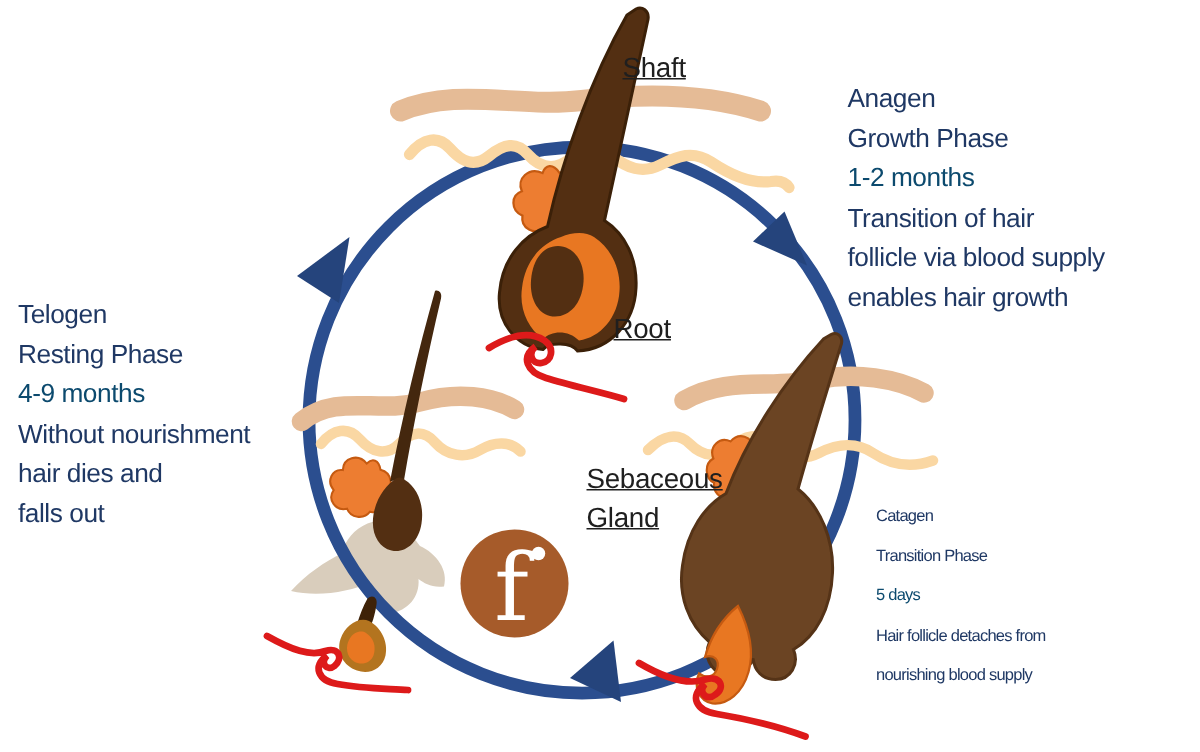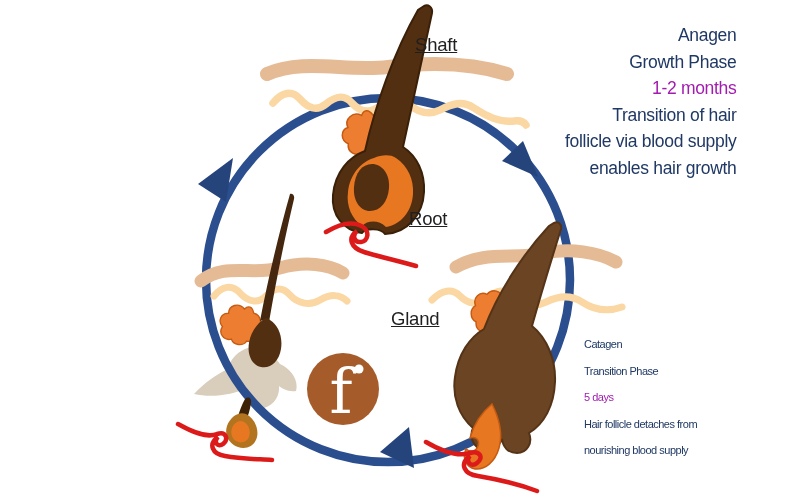--- a/index.html
+++ b/index.html
@@ -7,21 +7,21 @@
     position:relative;width:800px;height:501px;overflow:hidden;background:#ffffff;
     font-family:"Liberation Sans",sans-serif;
   }
   .stage svg{position:absolute;left:0;top:0;}
   .phase-block{
     position:absolute;
     font-size:17.5px;line-height:26.5px;letter-spacing:-0.3px;
     color:#1F3864;white-space:nowrap;
   }
   .phase-block span{display:block;}
-  .phase-block .duration{color:#a21caf;}
+  .phase-block .duration{color:#0c4a6e;}
   .phase-catagen{font-size:11px;letter-spacing:-0.5px;}
   .anat-label{
     position:absolute;color:#1F1F1F;
     font-size:18.5px;line-height:26px;letter-spacing:-0.2px;white-space:nowrap;
   }
   .anat-label span{display:block;text-decoration:underline;}
 </style>
 </head>
 <body>
 
@@ -103,43 +103,52 @@
                C471,468 465,461 470,456 C459,464 464,474 478,476 C496,479 518,484 537,491" fill="none" stroke="#DD1A1A" stroke-width="4.5" stroke-linecap="round"></path>
     </g>
 
     <g>
       <circle cx="343" cy="389" r="36" fill="#A65B2A"></circle>
       <text x="341" y="413" text-anchor="middle" fill="#ffffff" font-family="DejaVu Serif, serif" font-size="62">f</text>
       <circle cx="359" cy="369" r="4.5" fill="#ffffff"></circle>
     </g>
   </svg>
 
-  <div class="phase-block" style="left:565px;top:22px;text-align:right;">
+  <div class="phase-block" style="left:565px;top:52px;">
     <span>Anagen</span>
     <span>Growth Phase</span>
     <span class="duration">1-2 months</span>
     <span>Transition of hair</span>
     <span>follicle via blood supply</span>
     <span>enables hair growth</span>
   </div>
 
   <div class="phase-block phase-catagen" style="left:584px;top:331px;">
     <span>Catagen</span>
     <span>Transition Phase</span>
     <span class="duration">5 days</span>
     <span>Hair follicle detaches from</span>
     <span>nourishing blood supply</span>
   </div>
 
+  <div class="phase-block" style="left:12px;top:196px;">
+    <span>Telogen</span>
+    <span>Resting Phase</span>
+    <span class="duration">4-9 months</span>
+    <span>Without nourishment</span>
+    <span>hair dies and</span>
+    <span>falls out</span>
+  </div>
 
   <div class="anat-label" style="left:415px;top:32px;">
     <span>Shaft</span>
   </div>
 
   <div class="anat-label" style="left:409px;top:206px;">
     <span>Root</span>
   </div>
 
   <div class="anat-label" style="left:391px;top:306px;">
+    <span>Sebaceous</span>
     <span>Gland</span>
   </div>
 
 </div>
 
 </body></html>

